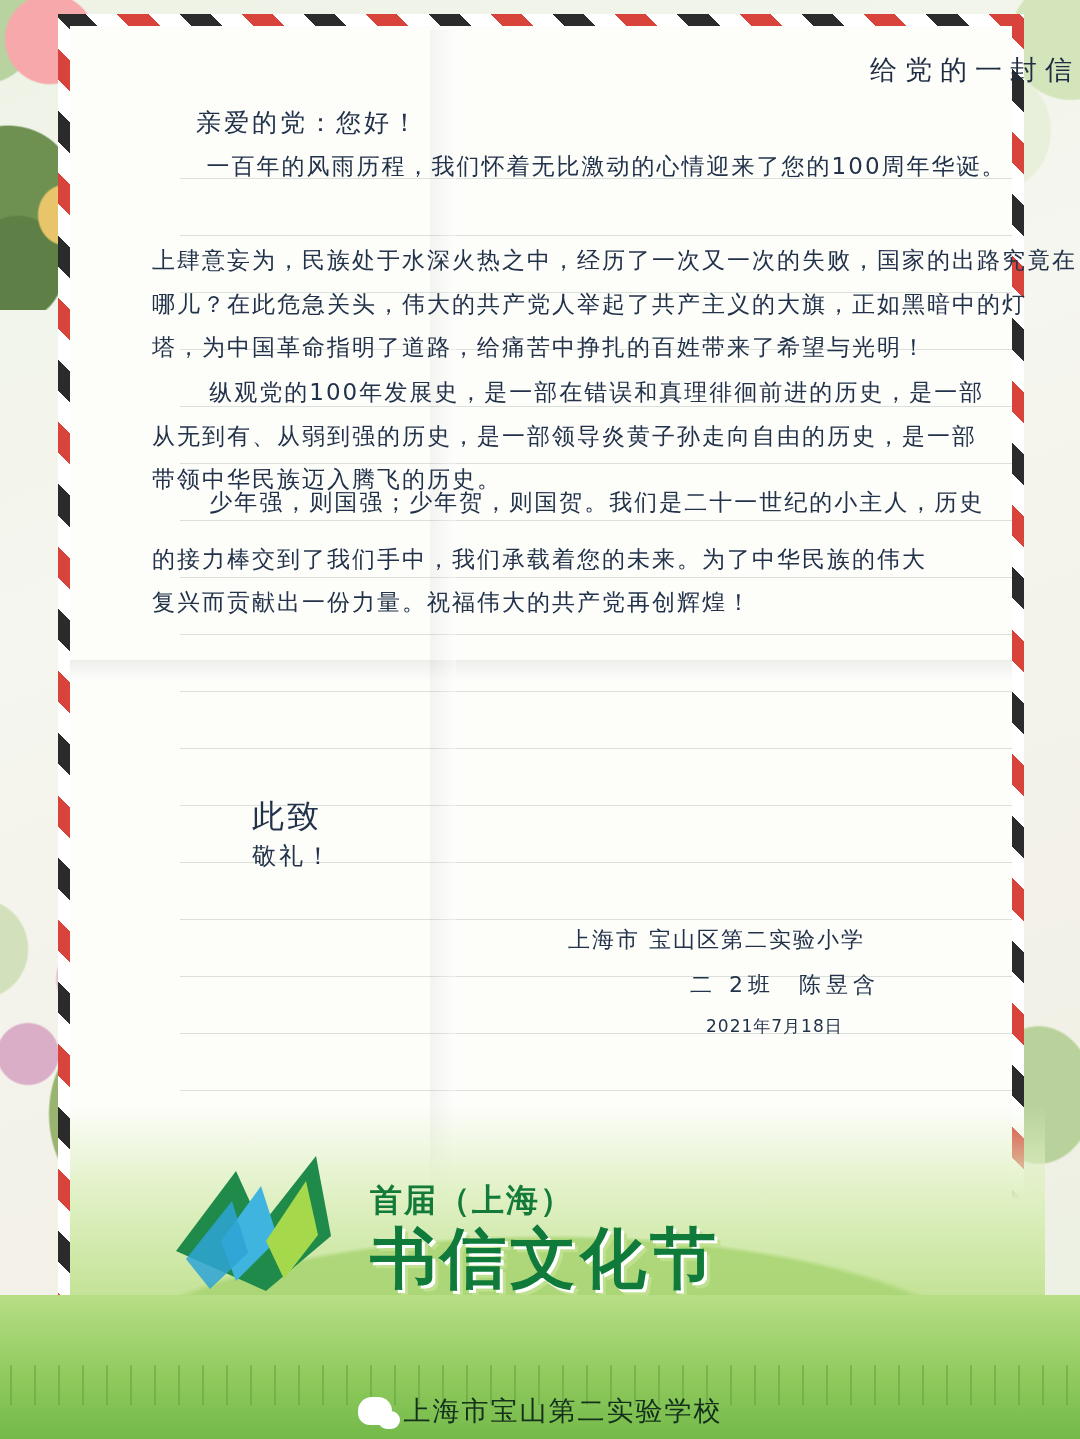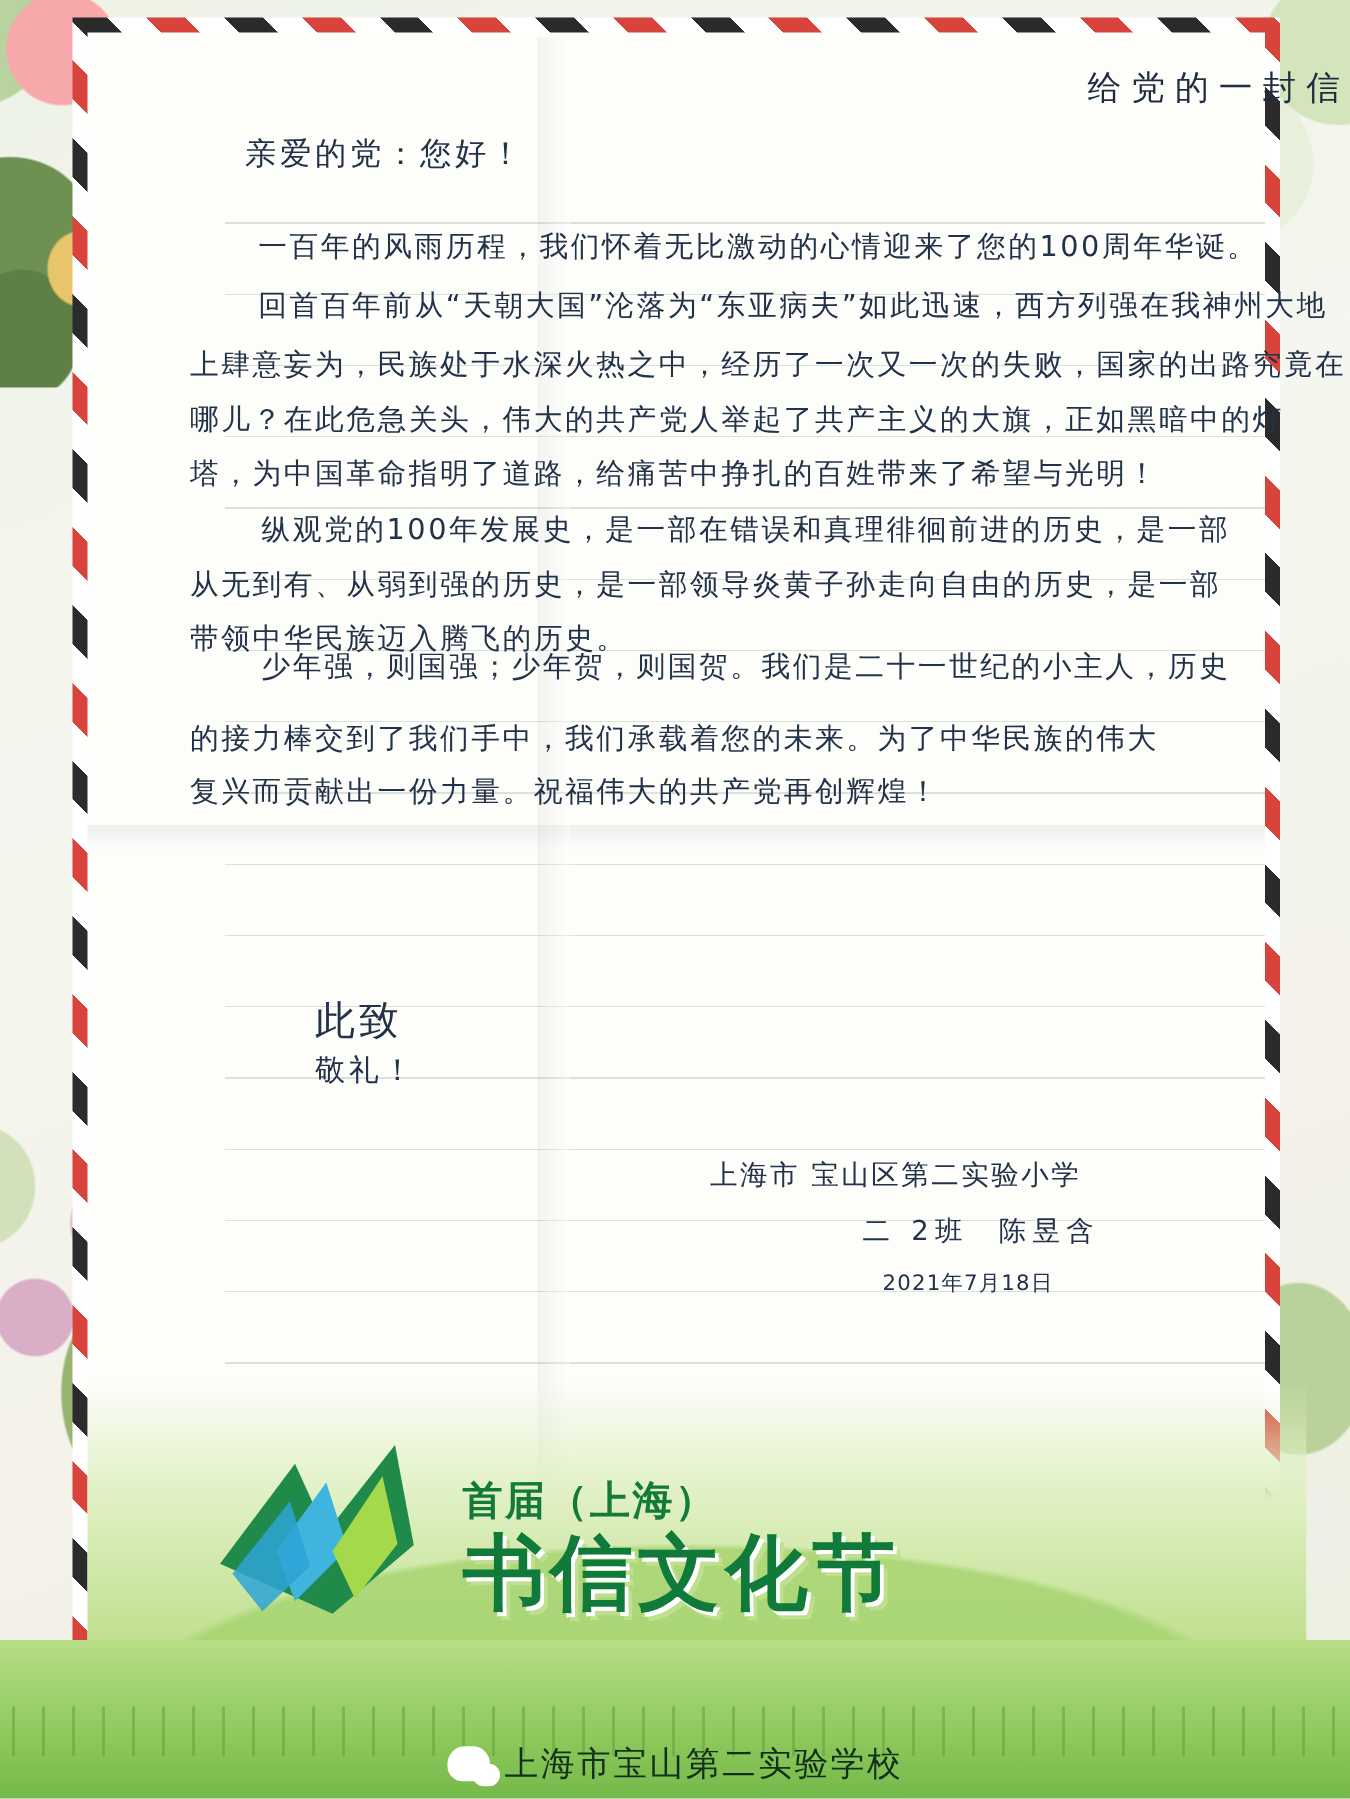--- a/index.html
+++ b/index.html
@@ -134,21 +134,20 @@
   }
   .salutation {
     top: 106px; left: 196px;
     font-size: 25px;
     letter-spacing: 3px;
   }
   .body-line {
     font-size: 23px;
     line-height: 28px;
     letter-spacing: 2px;
-    margin-top: 32px;
   }
   .closing1 { top: 795px; left: 252px; font-size: 32px; letter-spacing: 3px; }
   .closing2 { top: 840px; left: 252px; font-size: 24px; letter-spacing: 3px; }
 
   .sign-school { top: 925px; left: 568px; font-size: 22px; letter-spacing: 2px; text-align: center; }
   .sign-class  { top: 970px; left: 690px; font-size: 22px; letter-spacing: 5px; }
   .sign-date   { top: 1015px; left: 706px; font-size: 17px; letter-spacing: 1px; }
 
   
   .logo-band {
@@ -214,21 +213,21 @@
     border-bottom: 1px solid #9ab;
     padding: 0 6px;
     white-space: nowrap;
   }
   .val-blur { color: #6b7fa8; filter: blur(1.2px); }
 
   
   .footer {
     position: absolute;
     left: 0; bottom: 0;
-    width: 1080px; height: 127px;
+    width: 1080px; height: 144px;
     background: linear-gradient(to bottom, #b7de85 0%, #8ec95c 60%, #74b94a 100%);
   }
   .grass {
     position: absolute;
     left: 0; bottom: 34px;
     width: 1080px; height: 40px;
     background: repeating-linear-gradient(
       to right,
       transparent 0 10px,
       #5f9e3c 10px 12px,
@@ -282,21 +281,20 @@
     <div class="rules"></div>
   </div>
   <div class="crease"></div>
   <div class="crease2"></div>
 
   <div class="hand" id="letter-title">给党的一封信</div>
 
   <div class="hand salutation">亲爱的党：您好！</div>
 
   <div class="hand body-line" style="top:152px; left:188px;">  一百年的风雨历程，我们怀着无比激动的心情迎来了您的100周年华诞。</div>
-  <div class="hand body-line" style="top:199px; left:188px;">  回首百年前从“天朝大国”沦落为“东亚病夫”如此迅速，西方列强在我神州大地</div>
   <div class="hand body-line" style="top:246px; left:152px;">上肆意妄为，民族处于水深火热之中，经历了一次又一次的失败，国家的出路究竟在</div>
   <div class="hand body-line" style="top:290px; left:152px;">哪儿？在此危急关头，伟大的共产党人举起了共产主义的大旗，正如黑暗中的灯</div>
   <div class="hand body-line" style="top:333px; left:152px;">塔，为中国革命指明了道路，给痛苦中挣扎的百姓带来了希望与光明！</div>
   <div class="hand body-line" style="top:378px; left:172px;">    纵观党的100年发展史，是一部在错误和真理徘徊前进的历史，是一部</div>
   <div class="hand body-line" style="top:422px; left:152px;">从无到有、从弱到强的历史，是一部领导炎黄子孙走向自由的历史，是一部</div>
   <div class="hand body-line" style="top:465px; left:152px;">带领中华民族迈入腾飞的历史。</div>
   <div class="hand body-line" style="top:488px; left:172px;text-align:right;">    少年强，则国强；少年贺，则国贺。我们是二十一世纪的小主人，历史</div>
   <div class="hand body-line" style="top:545px; left:152px;">的接力棒交到了我们手中，我们承载着您的未来。为了中华民族的伟大</div>
   <div class="hand body-line" style="top:588px; left:152px;">复兴而贡献出一份力量。祝福伟大的共产党再创辉煌！</div>
 

